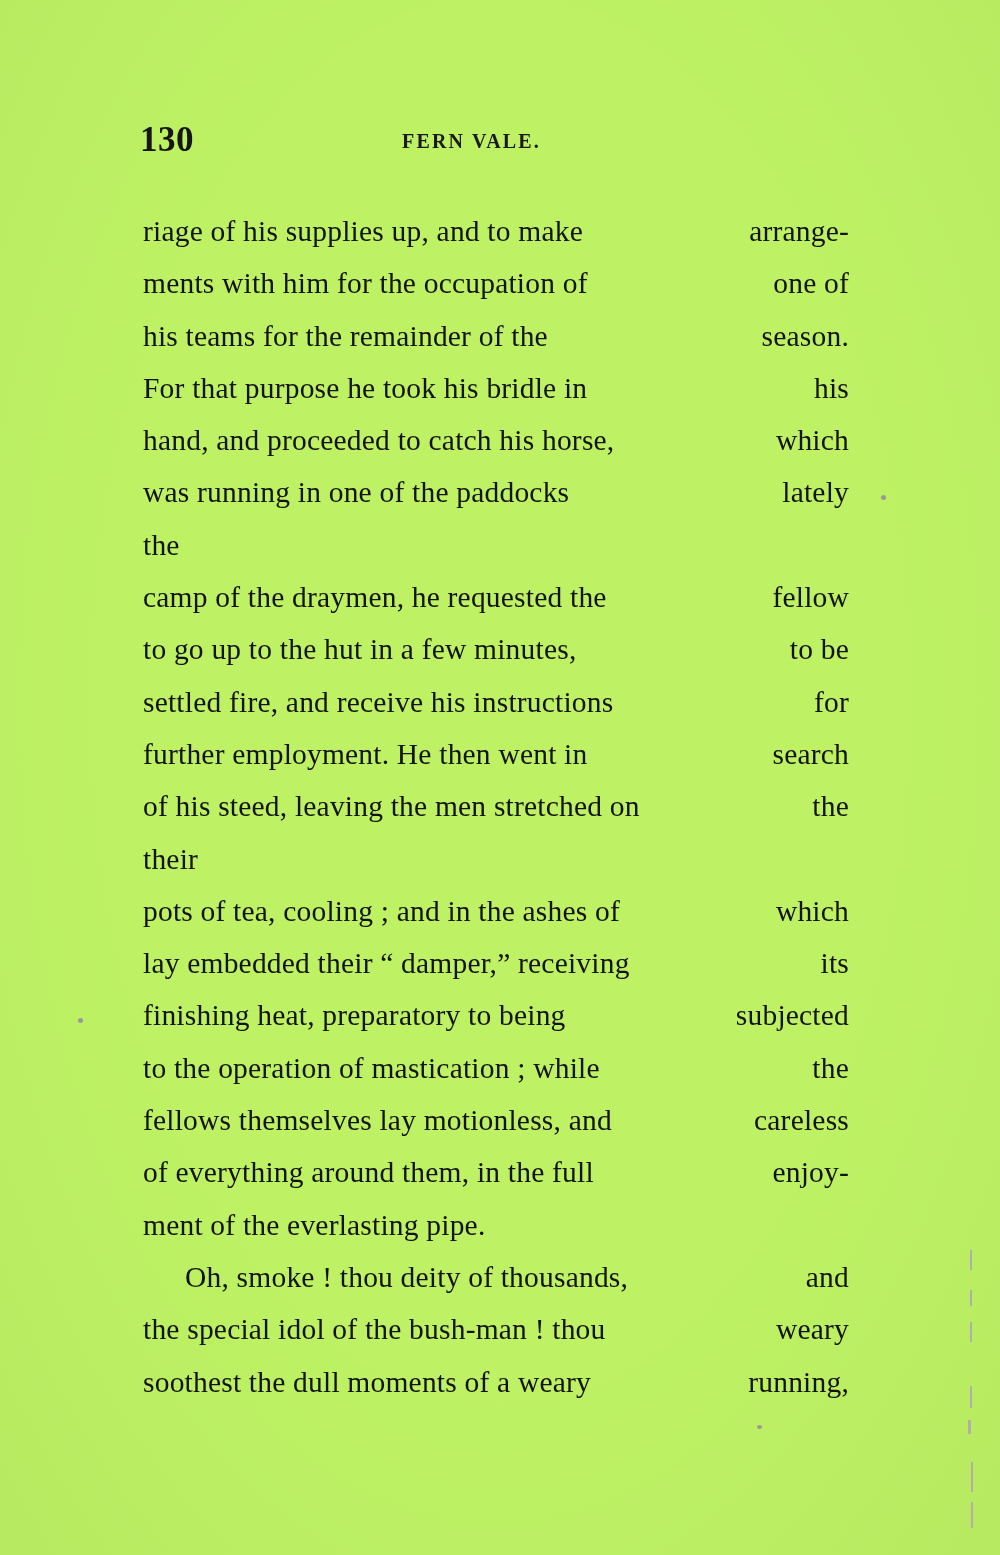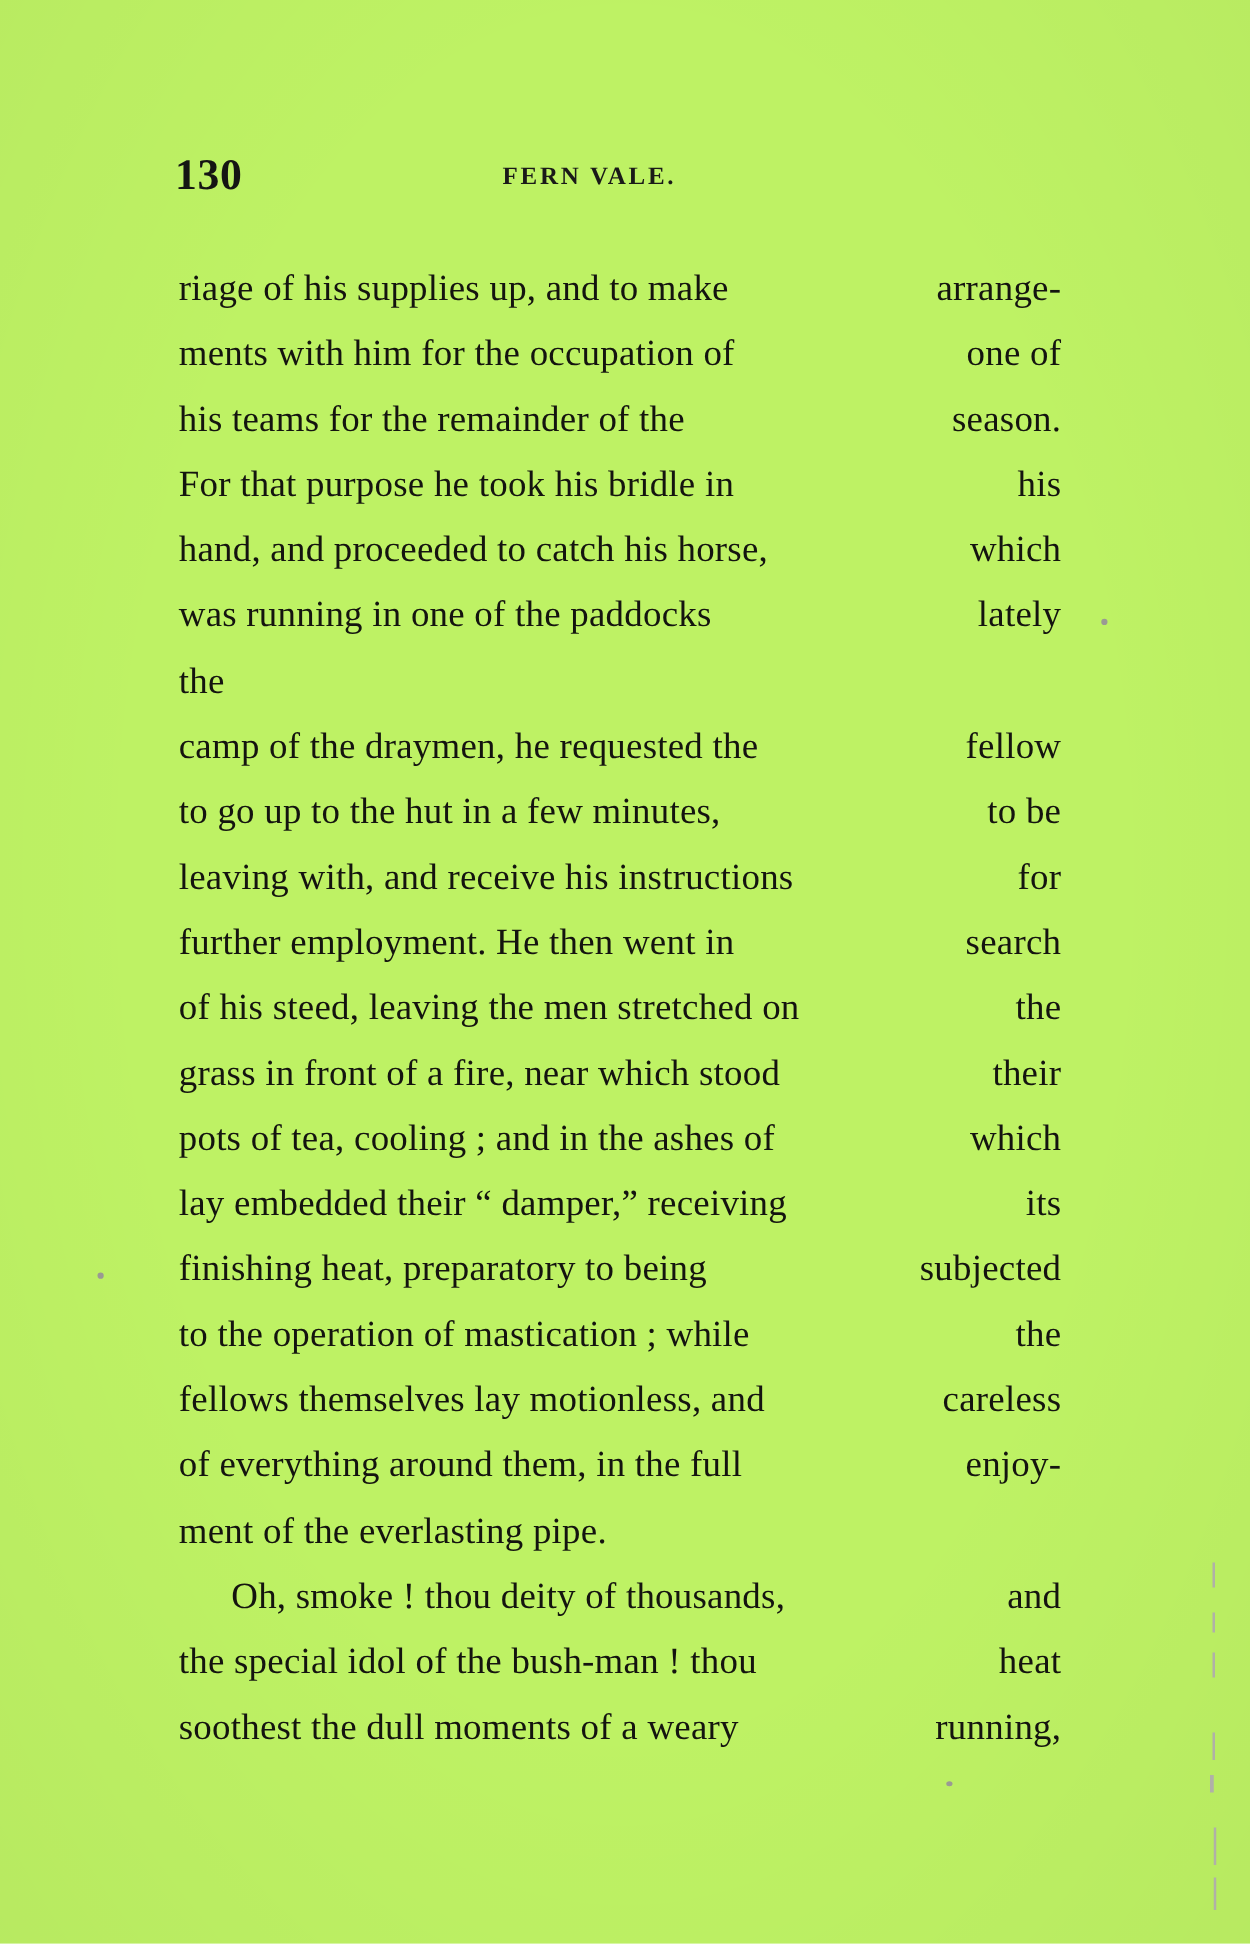--- a/index.html
+++ b/index.html
@@ -137,33 +137,32 @@
     </div>
     <div class="line justified">
       <span>camp of the draymen, he requested the</span>
       <span>fellow</span>
     </div>
     <div class="line justified">
       <span>to go up to the hut in a few minutes,</span>
       <span>to be</span>
     </div>
     <div class="line justified">
-      <span>leaving with, and receive his instructions</span>
+      <span>settled fire, and receive his instructions</span>
       <span>for</span>
     </div>
     <div class="line justified">
       <span>further employment. He then went in</span>
       <span>search</span>
     </div>
     <div class="line justified">
       <span>of his steed, leaving the men stretched on</span>
       <span>the</span>
     </div>
     <div class="line justified">
-      <span>grass in front of a fire, near which stood</span>
       <span>their</span>
     </div>
     <div class="line justified">
       <span>pots of tea, cooling ; and in the ashes of</span>
       <span>which</span>
     </div>
     <div class="line justified">
       <span>lay embedded their “ damper,” receiving</span>
       <span>its</span>
     </div>
@@ -186,21 +185,21 @@
     <div class="line">
       <span>ment of the everlasting pipe.</span>
     </div>
 
     <div class="line justified indent">
       <span>Oh, smoke ! thou deity of thousands,</span>
       <span>and</span>
     </div>
     <div class="line justified">
       <span>the special idol of the bush-man ! thou</span>
-      <span>heat</span>
+      <span>weary</span>
     </div>
     <div class="line justified">
       <span>soothest the dull moments of a weary</span>
       <span>running,</span>
     </div>
 
   </div>
 
   <span class="speck" style="left:881px; top:495px; width:5px; height:5px; border-radius:50%;"></span>
   <span class="speck" style="left:78px; top:1018px; width:5px; height:5px; border-radius:50%;"></span>

